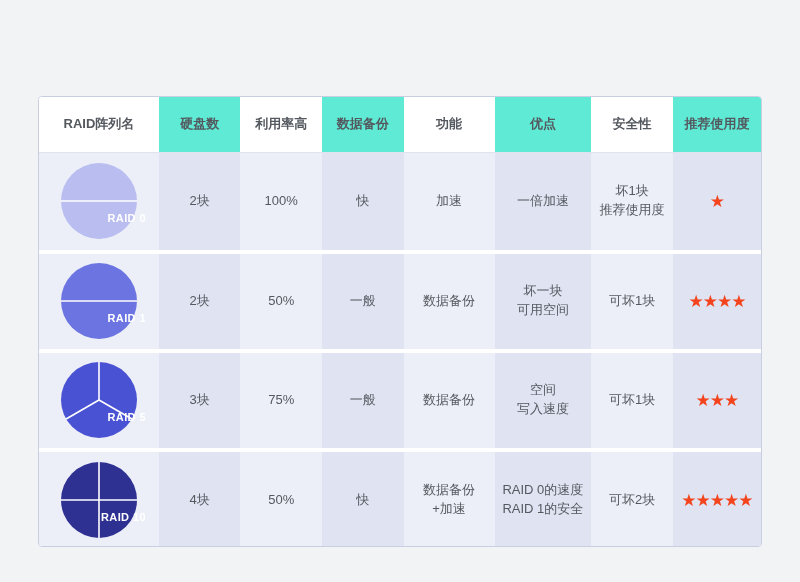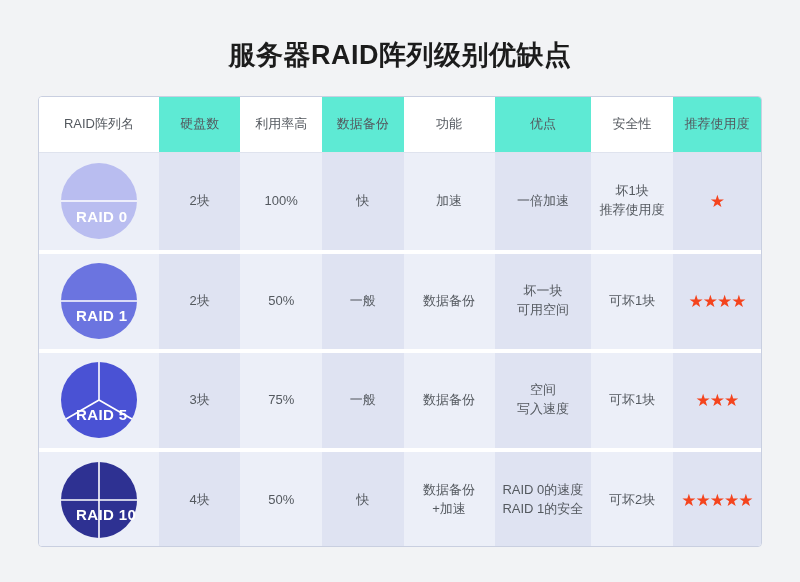--- a/index.html
+++ b/index.html
@@ -98,21 +98,21 @@
     text-align: center;
     vertical-align: middle;
     color: #54595f;
     font-size: 13px;
     line-height: 1.45;
   }
   thead th {
     height: 53px;
     background: #ffffff;
     font-size: 13.5px;
-    font-weight: normal;
+    font-weight: bold;
     color: #2b2f36;
     border-bottom: 1px solid #dfe3ee;
   }
   
   thead th.alt { background: #5eead4; }
 
   tbody tr { height: 99px; }
   tbody td {
     background: #eceff8;
     border-bottom: 4px solid #ffffff;
@@ -126,25 +126,25 @@
   .raid-cell { padding: 0; }
   .raid-badge {
     position: relative;
     width: 78px;
     height: 78px;
     margin: 0 auto;
   }
   .raid-badge svg { display: block; }
   .raid-label {
     position: absolute;
-    left: 16px;
+    left: 8px;
     width: 100%;
     bottom: 13px;
-    text-align: left;
-    font-size: 15px;
+    text-align: right;
+    font-size: 11px;
     font-weight: bold;
     color: #ffffff;
     letter-spacing: 0.4px;
     pointer-events: none;
   }
   .raid-label.dark { color: #ffffff; }
   .raid-label.pale { color: #ffffff; }
 
   
   .stars {
@@ -159,21 +159,20 @@
   .stars span {
     color: #f4441e;
     display: inline-block;
   }
 </style>
 </head>
 <body>
 
 <div class="page">
 
-  <div class="title">服务器RAID阵列级别优缺点</div>
 
   <div class="card">
 
     <div class="watermark">
       <div class="wm-logo">
         <svg width="250" height="230" viewBox="0 0 250 230" fill="none">
           <path d="M20 18 L230 18 L125 205 Z" stroke="#e6e9f3" stroke-width="13" fill="none"></path>
           <path d="M62 62 L188 62 L125 166 Z" stroke="#e6e9f3" stroke-width="11" fill="none"></path>
           <circle cx="47" cy="48" r="13" stroke="#e6e9f3" stroke-width="8" fill="none"></circle>
           <circle cx="203" cy="48" r="13" stroke="#e6e9f3" stroke-width="8" fill="none"></circle>

